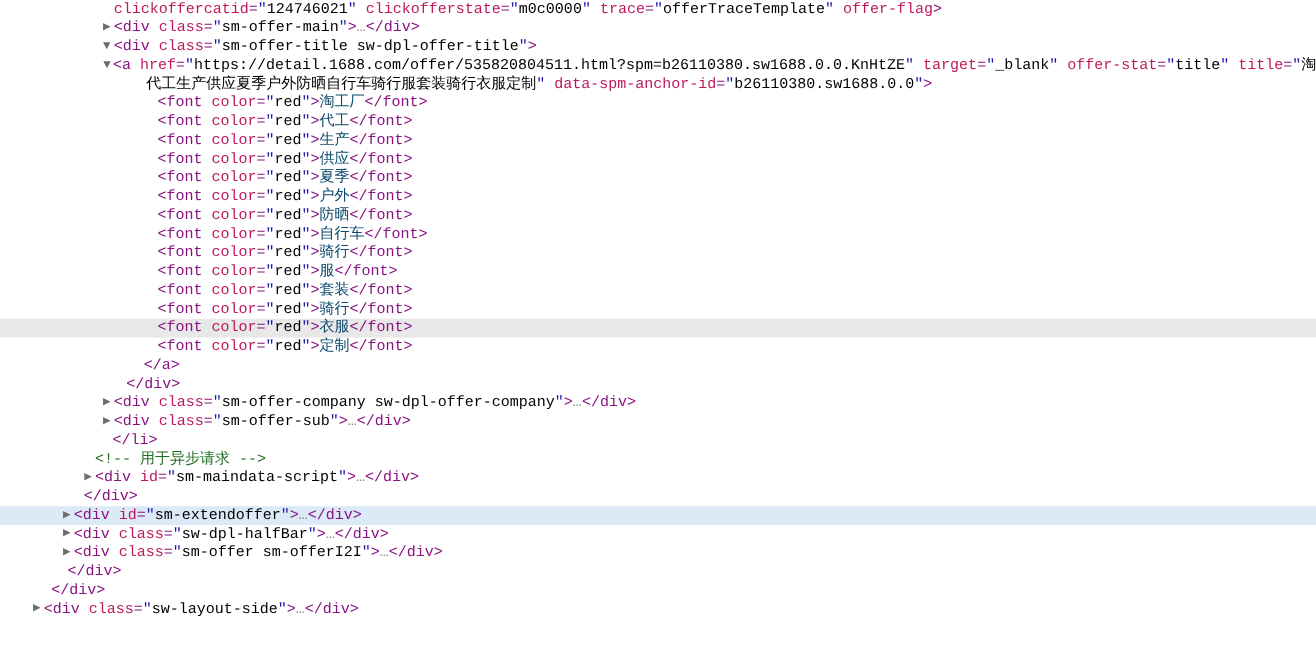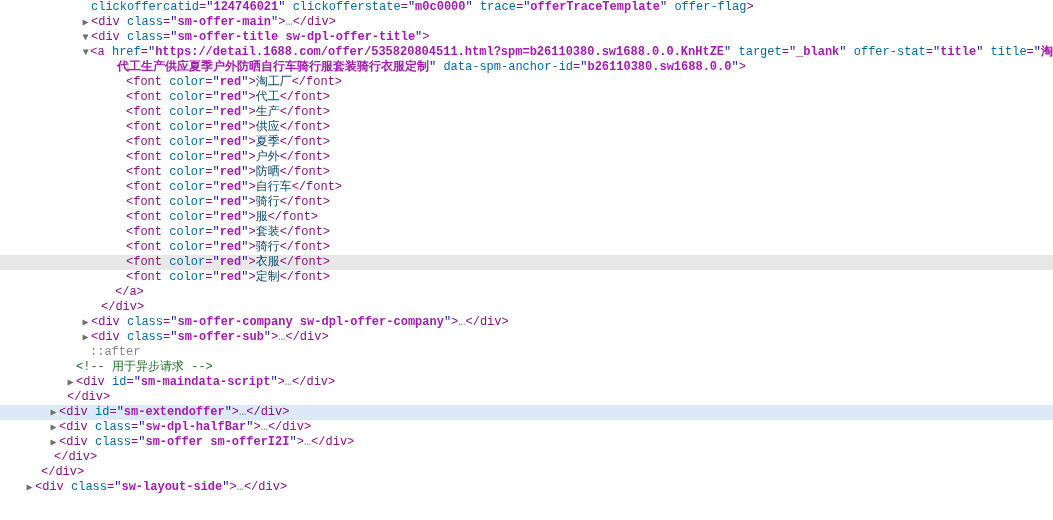--- a/index.html
+++ b/index.html
@@ -12,22 +12,22 @@
       white-space:nowrap;
     }
     .row { height:15px; display:flex; align-items:center; }
     .row.hl { background:#e8e8e8; }
     .row.sel { background:#dce9f7; }
     .indent { display:inline-block; }
     .arrow { display:inline-block; width:11px; text-align:center;
              color:#6e6e6e; cursor:pointer; user-select:none; font-size:10px; }
     .arrow.blank { color:transparent; }
     .tag  { color:#881280; }   
-    .attr { color:#0369a1; }   
-    .val  { color:#a21caf;font-weight:bold; }   
+    .attr { color:#be185d; }   
+    .val  { color:#000000; }   
     .txt  { color:#0c4a6e; }      
     .ell  { color:#888; }      
     .q    { color:#1a1aa6; }
     .cmt  { color:#236e25; }   
     .pse  { color:#888; }      
   </style>
 </head>
 <body>
 
 <div id="tree">
@@ -142,21 +142,21 @@
       <span><span class="tag">&lt;div</span> <span class="attr">class</span><span class="tag">=</span><span class="q">"</span><span class="val">sm-offer-company sw-dpl-offer-company</span><span class="q">"</span><span class="tag">&gt;</span><span class="ell">…</span><span class="tag">&lt;/div&gt;</span></span>
     </div>
     <div class="row">
       <span class="indent" style="width: 80px;"></span>
       <span class="arrow">▶</span>
       <span><span class="tag">&lt;div</span> <span class="attr">class</span><span class="tag">=</span><span class="q">"</span><span class="val">sm-offer-sub</span><span class="q">"</span><span class="tag">&gt;</span><span class="ell">…</span><span class="tag">&lt;/div&gt;</span></span>
     </div>
     <div class="row">
       <span class="indent" style="width: 79px;"></span>
       <span class="arrow blank">▶</span>
-      <span><span class="pse">::after</span></span>
+      <span><span class="tag">&lt;/li&gt;</span></span>
     </div>
     <div class="row">
       <span class="indent" style="width: 65px;"></span>
       <span class="arrow blank">▶</span>
       <span><span class="cmt">&lt;!-- 用于异步请求 --&gt;</span></span>
     </div>
     <div class="row">
       <span class="indent" style="width: 65px;"></span>
       <span class="arrow">▶</span>
       <span><span class="tag">&lt;div</span> <span class="attr">id</span><span class="tag">=</span><span class="q">"</span><span class="val">sm-maindata-script</span><span class="q">"</span><span class="tag">&gt;</span><span class="ell">…</span><span class="tag">&lt;/div&gt;</span></span>

